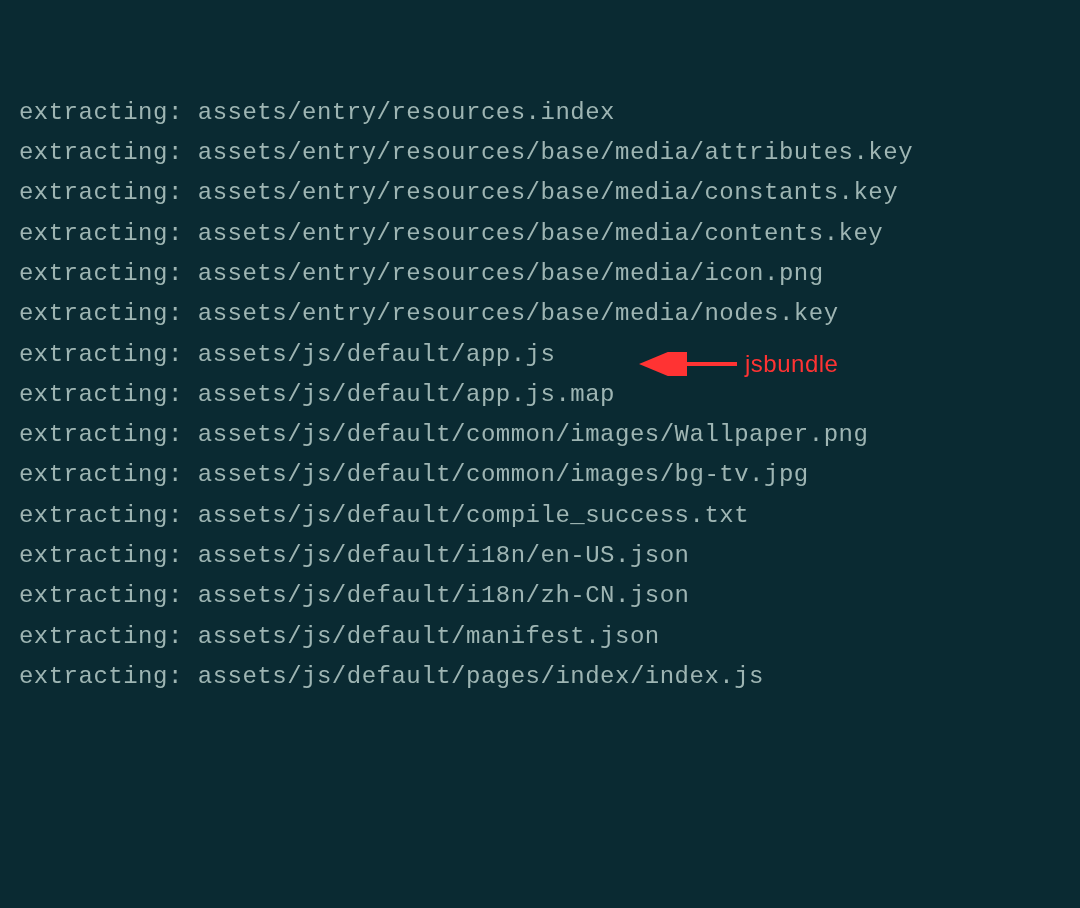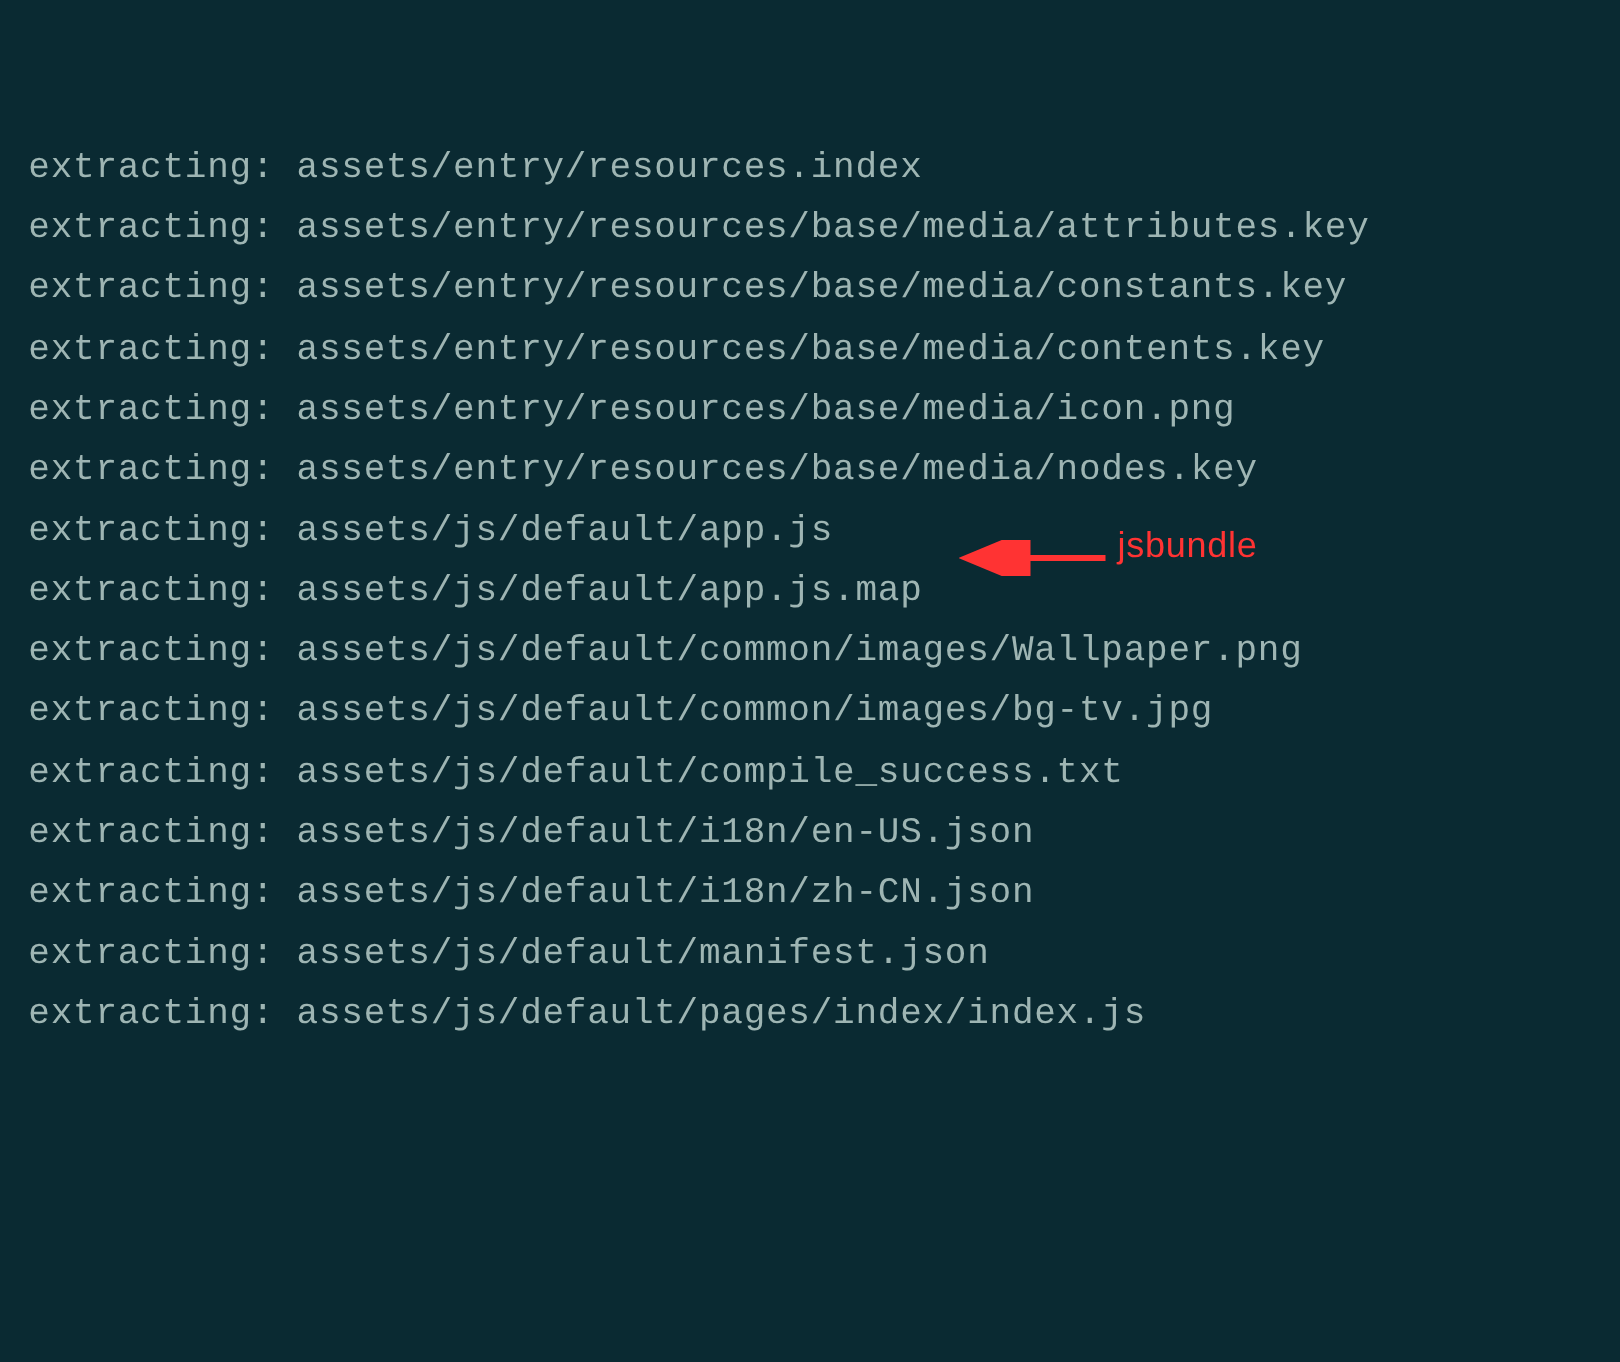--- a/index.html
+++ b/index.html
@@ -24,21 +24,21 @@
   .dir { color: #2bd18e; font-weight: bold; }
   .cmd { color: #c4d4d2; }
   .dim { color: #9eb5b3; }
   .annotation {
     position: absolute;
     color: #ff3333;
     font-family: -apple-system, BlinkMacSystemFont, "Segoe UI", sans-serif;
     font-size: 24px;
     font-weight: 400;
     display: flex;
-    align-items: flex-end;
+    align-items: center;
   }
   .annotation svg {
     margin-right: 6px;
   }
 </style>
 </head>
 <body>
 
 <div class="terminal">
   <div id="lines-container"><span class="line dim"> extracting: assets/entry/resources.index</span><span class="line dim"> extracting: assets/entry/resources/base/media/attributes.key</span><span class="line dim"> extracting: assets/entry/resources/base/media/constants.key</span><span class="line dim"> extracting: assets/entry/resources/base/media/contents.key</span><span class="line dim"> extracting: assets/entry/resources/base/media/icon.png</span><span class="line dim"> extracting: assets/entry/resources/base/media/nodes.key</span><span class="line dim"> extracting: assets/js/default/app.js</span><span class="line dim"> extracting: assets/js/default/app.js.map</span><span class="line dim"> extracting: assets/js/default/common/images/Wallpaper.png</span><span class="line dim"> extracting: assets/js/default/common/images/bg-tv.jpg</span><span class="line dim"> extracting: assets/js/default/compile_success.txt</span><span class="line dim"> extracting: assets/js/default/i18n/en-US.json</span><span class="line dim"> extracting: assets/js/default/i18n/zh-CN.json</span><span class="line dim"> extracting: assets/js/default/manifest.json</span><span class="line dim"> extracting: assets/js/default/pages/index/index.js</span></div>

